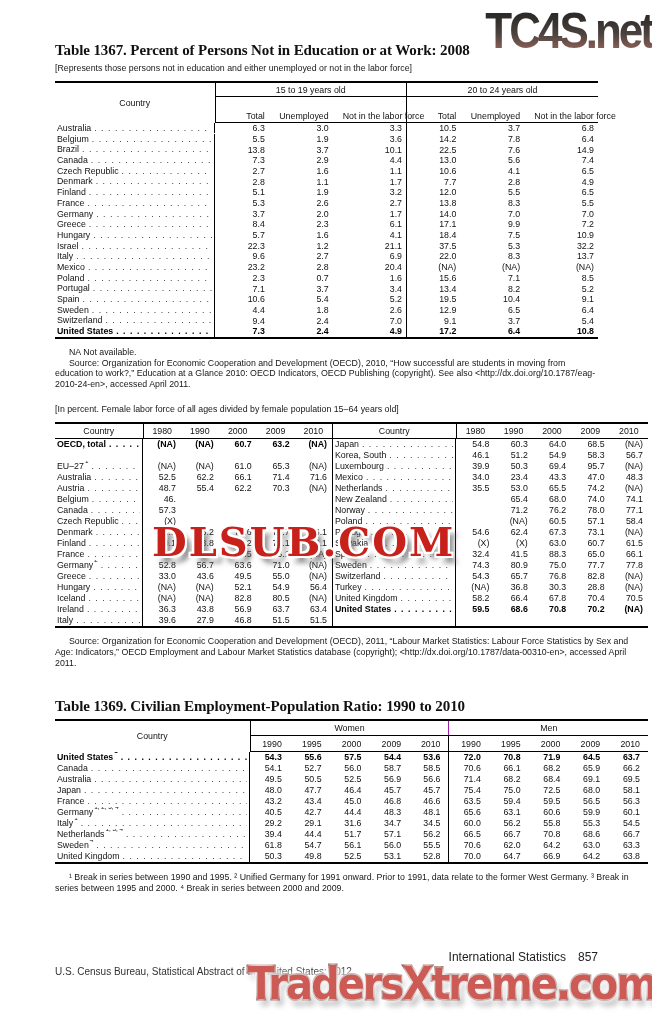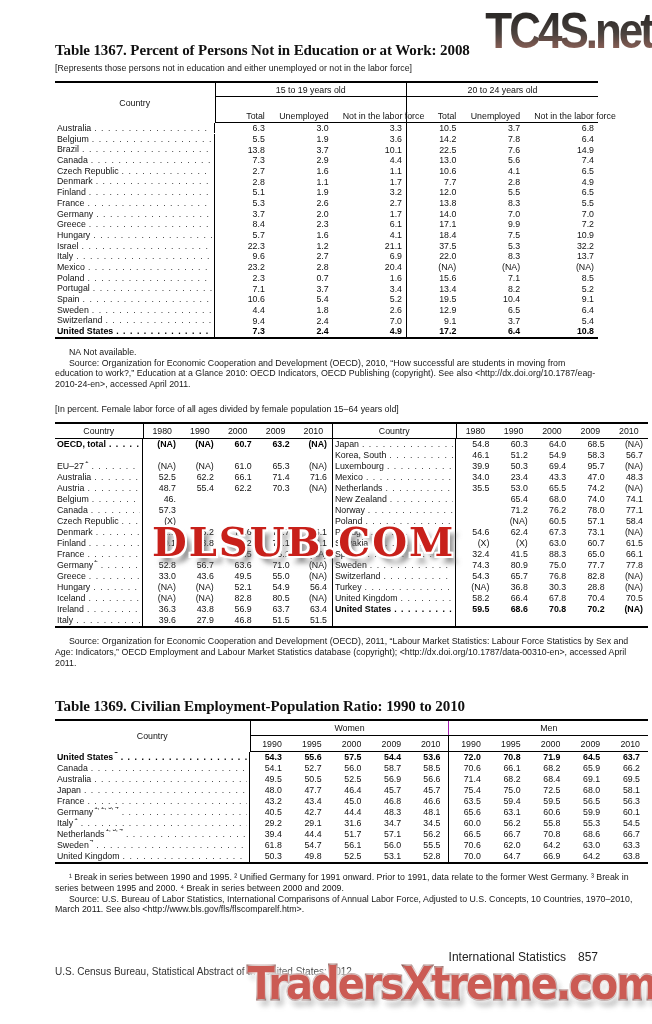--- a/index.html
+++ b/index.html
@@ -977,21 +977,20 @@
           <td class="v">70.0</td>
           <td class="v">64.7</td>
           <td class="v">66.9</td>
           <td class="v">64.2</td>
           <td class="v">63.8</td>
         </tr>
       </tbody>
   </table>
   <div class="fnblock">
     <p class="fn">¹ Break in series between 1990 and 1995. ² Unified Germany for 1991 onward. Prior to 1991, data relate to the former West Germany. ³ Break in series between 1995 and 2000. ⁴ Break in series between 2000 and 2009.</p>
-    <p class="fn">Source: U.S. Bureau of Labor Statistics, International Comparisons of Annual Labor Force, Adjusted to U.S. Concepts, 10 Countries, 1970–2010, March 2011. See also &lt;http://www.bls.gov/fls/flscomparelf.htm&gt;.</p>
   </div>
 </section>
 
 <div class="footer-right">
   <span>International Statistics</span><span class="pg">857</span>
 </div>
 <div class="footer-left">U.S. Census Bureau, Statistical Abstract of the United States: 2012</div>
 
 <div class="wm wm-mid">DLSUB.COM</div>
 <div class="wm wm-bot">TradersXtreme.com</div>

